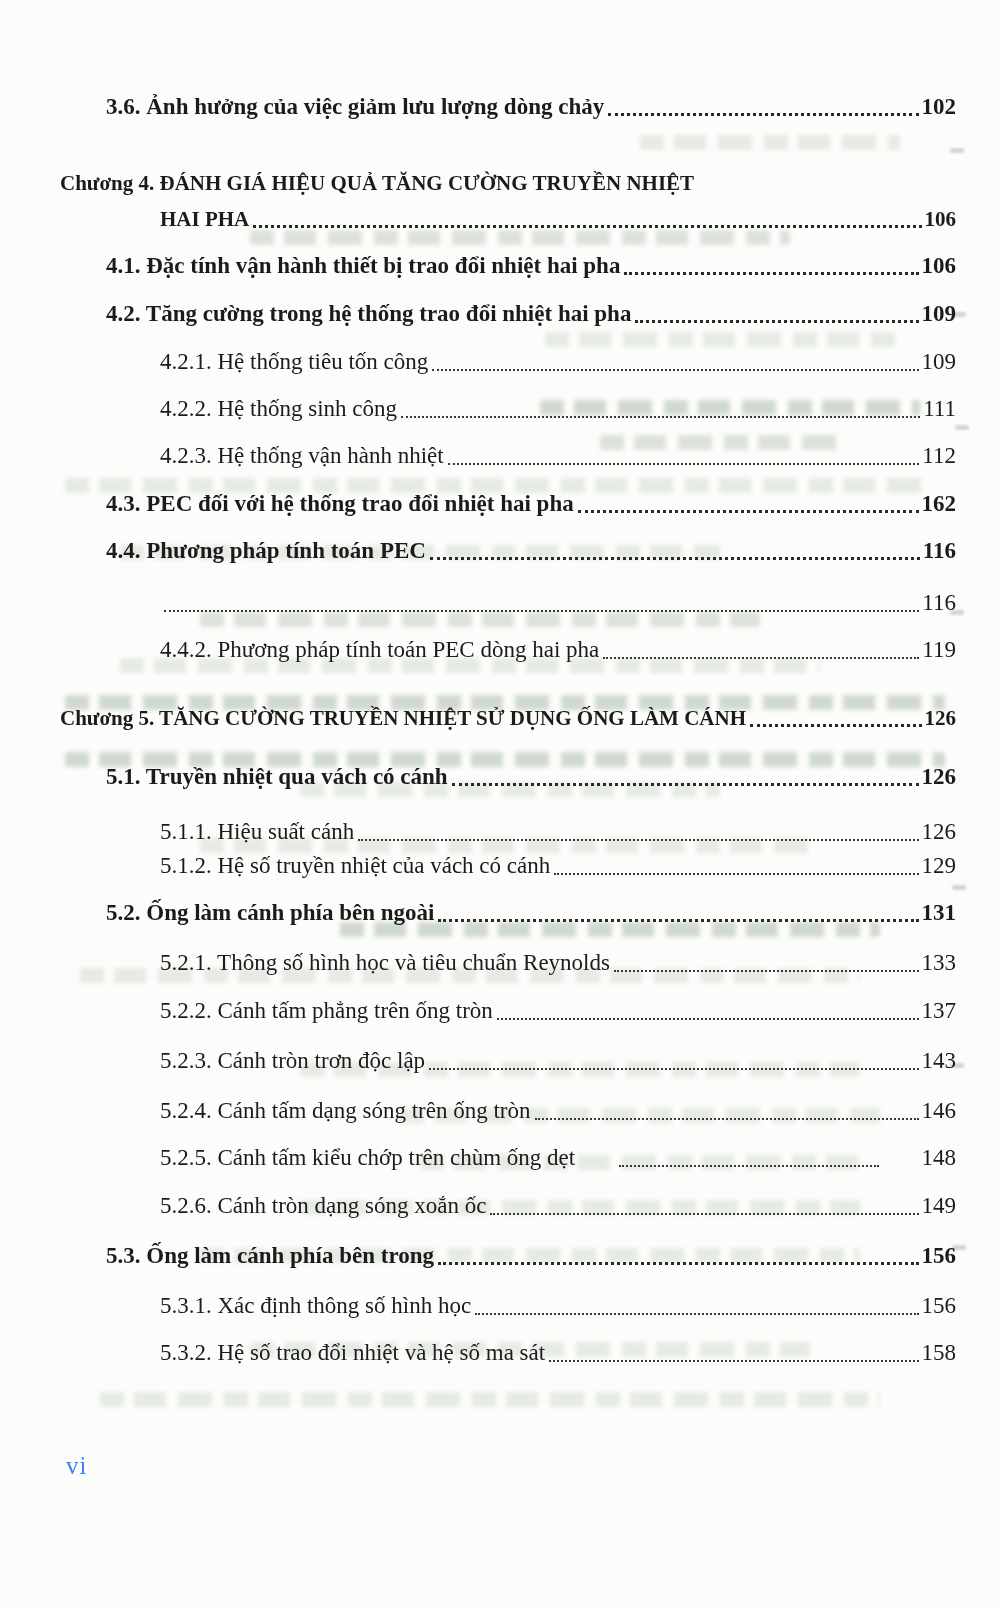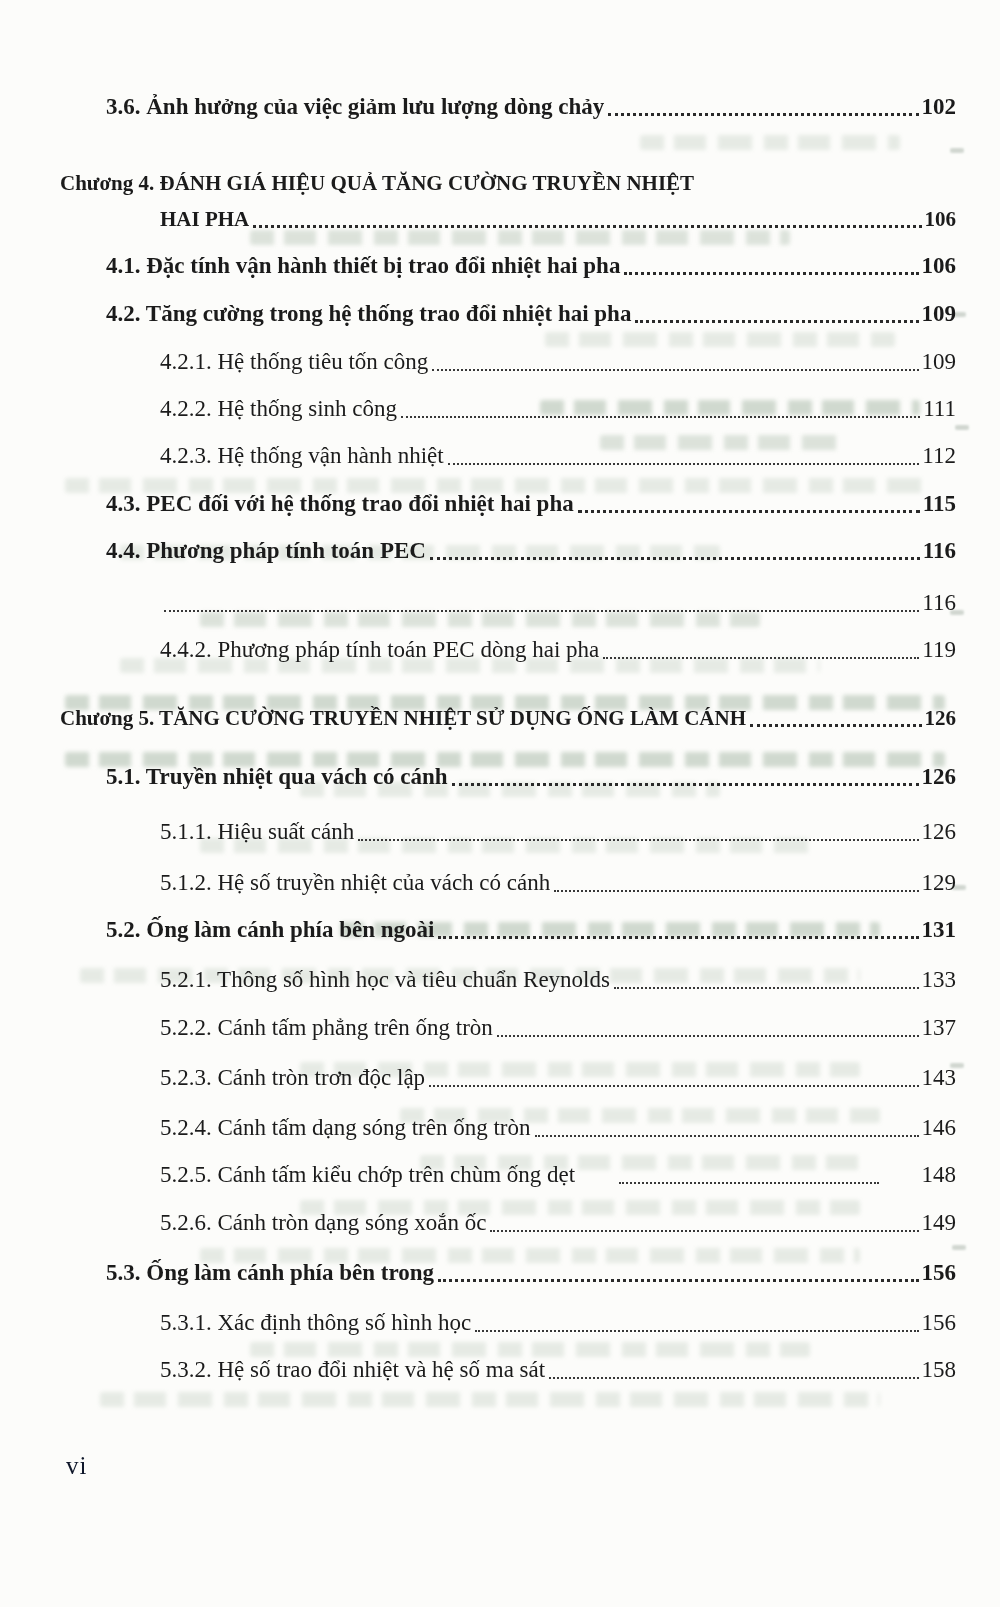--- a/index.html
+++ b/index.html
@@ -43,21 +43,21 @@
   }
   .lv1{font-weight:bold;padding-left:46px;}
   .lv2{padding-left:100px;}
   .lv2 .leader{border-bottom-width:2px;border-bottom-color:#383838;}
   .chapter{font-weight:bold;font-size:21px;padding-left:0;}
   .chapter-cont{padding-left:100px;}
 
   
   .folio{
     position:absolute;left:66px;top:1452px;
-    font-size:25px;color:#0f172a;letter-spacing:1px;
+    font-size:25px;color:#3b82f6;letter-spacing:1px;
   }
 </style>
 </head>
 <body>
 
 <div class="scan-page">
 
   <div class="ghosts">
     <div class="ghost faint" style="left:640px;top:135px;width:260px;"></div>
     <div class="ghost" style="left:250px;top:230px;width:540px;"></div>
@@ -133,21 +133,21 @@
 
     <div class="row lv2" style="margin-bottom:18px;">
       <span class="label">4.2.3. Hệ thống vận hành nhiệt</span>
       <span class="leader"></span>
       <span class="pg">112</span>
     </div>
 
     <div class="row lv1">
       <span class="label">4.3. PEC đối với hệ thống trao đổi nhiệt hai pha</span>
       <span class="leader"></span>
-      <span class="pg">115</span>
+      <span class="pg">162</span>
     </div>
 
     <div class="row lv1" style="margin-bottom:22px;">
       <span class="label">4.4. Phương pháp tính toán PEC</span>
       <span class="leader"></span>
       <span class="pg">116</span>
     </div>
 
     <div class="row lv2">
       <span class="leader"></span>
@@ -165,21 +165,21 @@
       <span class="leader"></span>
       <span class="pg">126</span>
     </div>
 
     <div class="row lv1" style="margin-bottom:25px;">
       <span class="label">5.1. Truyền nhiệt qua vách có cánh</span>
       <span class="leader"></span>
       <span class="pg">126</span>
     </div>
 
-    <div class="row lv2" style="margin-bottom:21px;">
+    <div class="row lv2" style="margin-bottom:4px;">
       <span class="label">5.1.1. Hiệu suất cánh</span>
       <span class="leader"></span>
       <span class="pg">126</span>
     </div>
 
     <div class="row lv2">
       <span class="label">5.1.2. Hệ số truyền nhiệt của vách có cánh</span>
       <span class="leader"></span>
       <span class="pg">129</span>
     </div>

